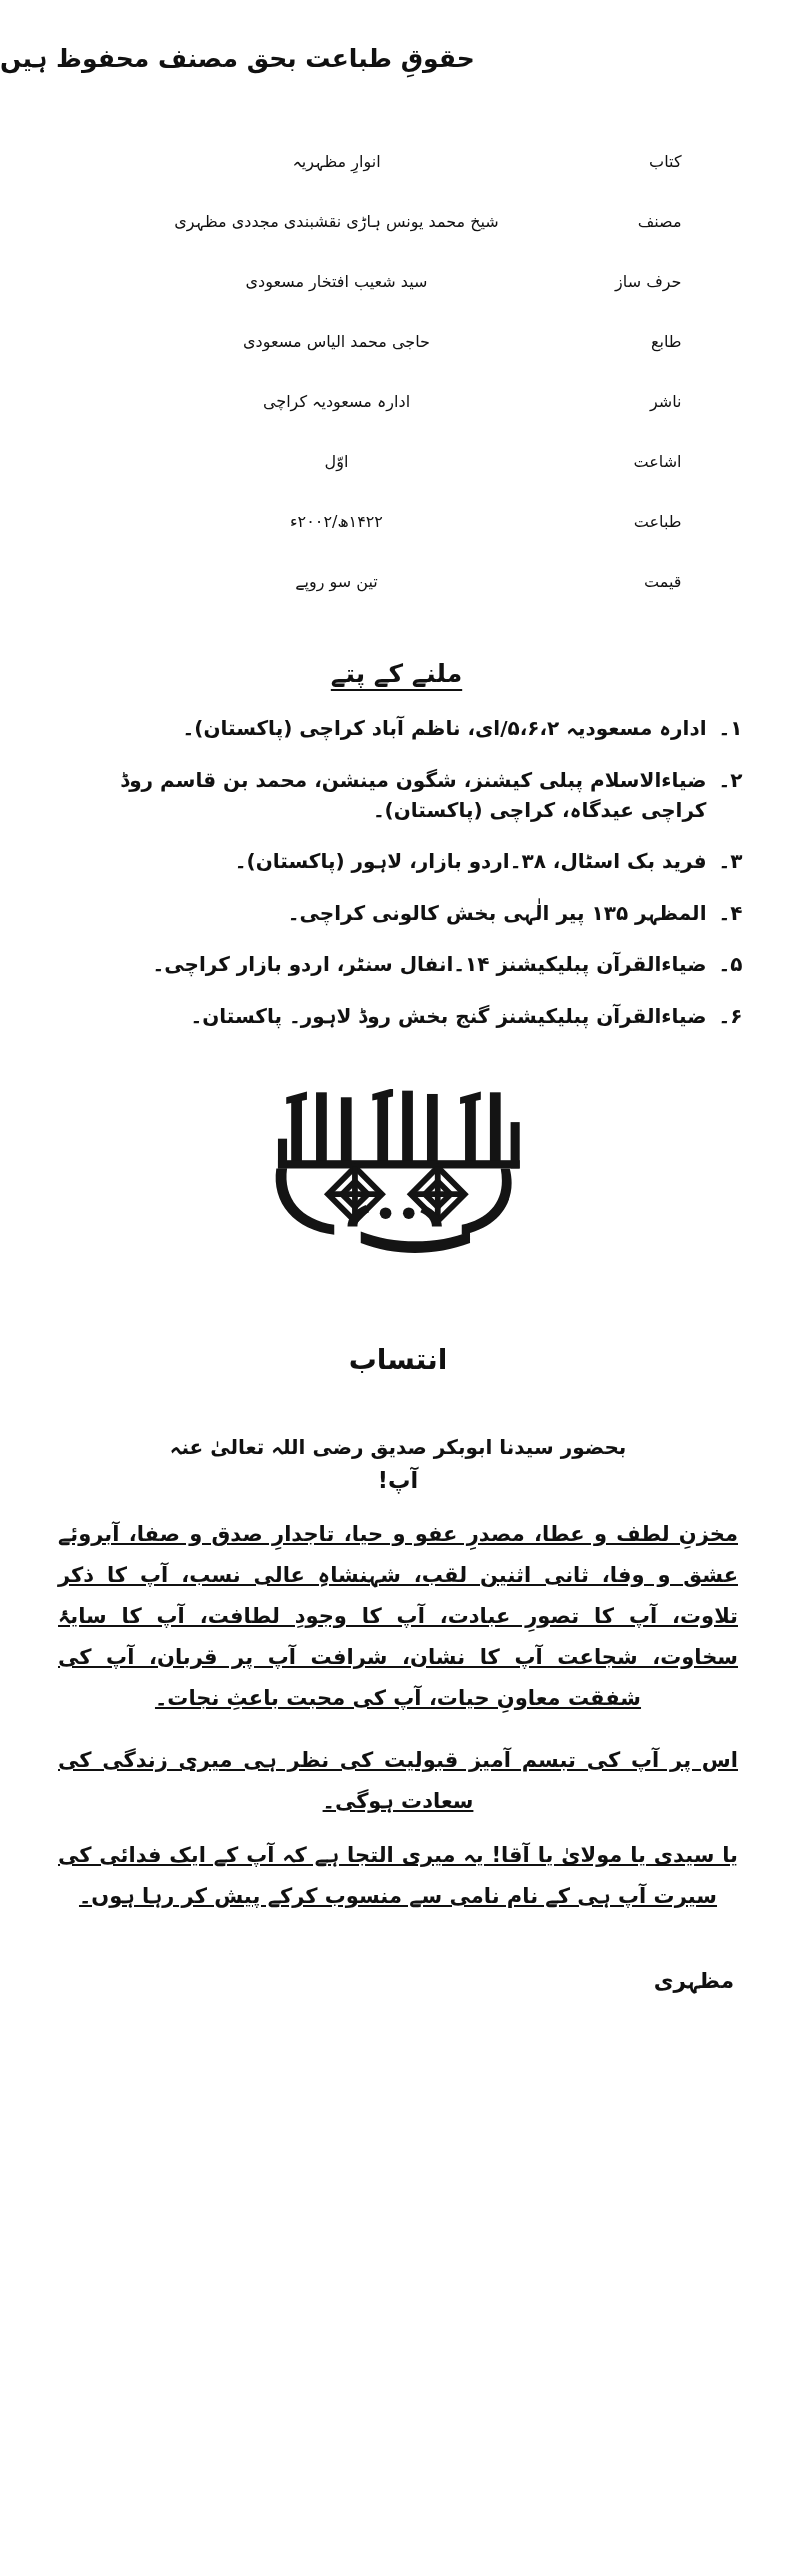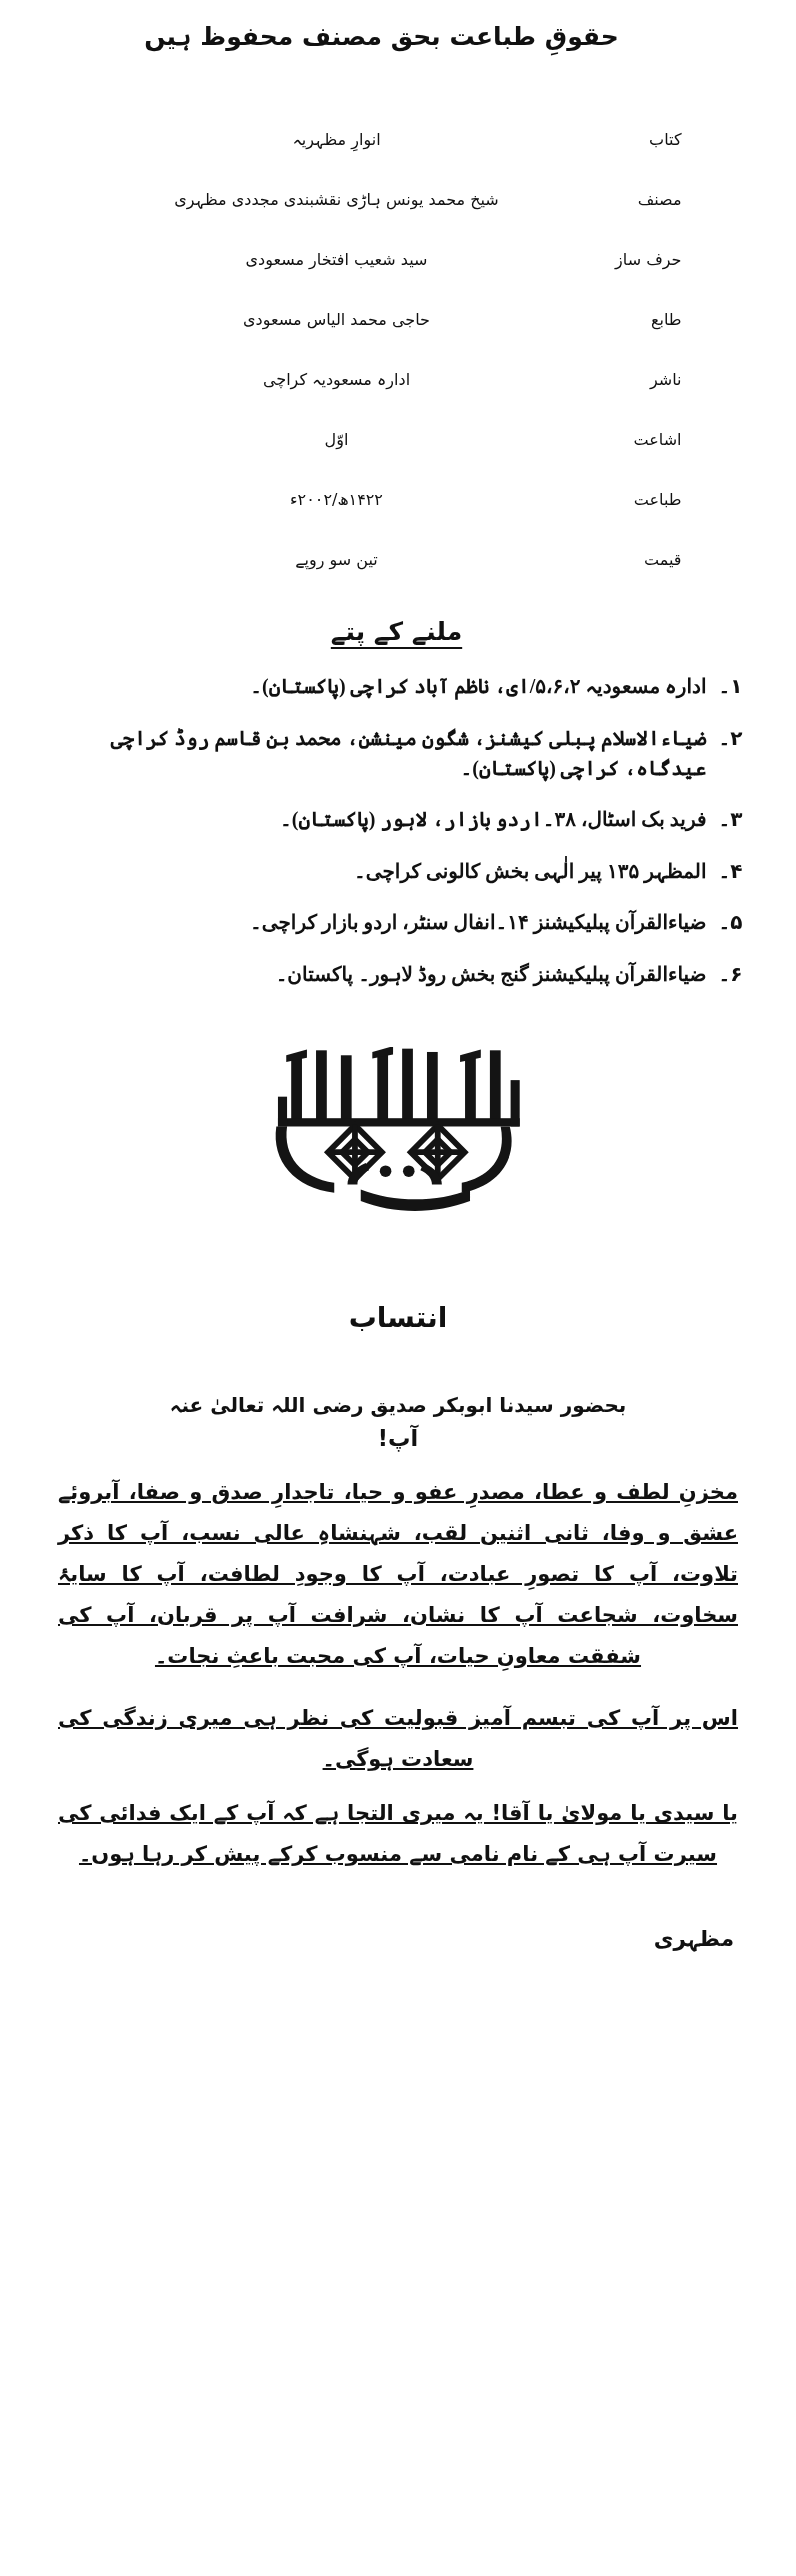--- a/index.html
+++ b/index.html
@@ -21,22 +21,22 @@
     padding: 0;
     box-sizing: border-box;
     background: #fff;
   }
 
   
   .rtl { direction: rtl; unicode-bidi: isolate; }
 
   
   .copyright {
-    margin-top: 22px;
-    text-align: center;
+    margin-top: 44px;
+    text-align: left;
     font-size: 25px;
     font-weight: 700;
     letter-spacing: 0px;
     padding-right: 33px;
   }
 
   
   .info-table {
     margin: 58px auto 0 auto;
     width: 597px;
@@ -56,21 +56,21 @@
     white-space: nowrap;
   }
   .info-table td.value {
     text-align: center;
     padding-left: 50px;
     white-space: nowrap;
   }
 
   
   .addr-heading {
-    margin-top: 28px;
+    margin-top: 48px;
     text-align: center;
     font-size: 25px;
     font-weight: 700;
     text-decoration: underline;
     text-underline-offset: 6.6px;
     padding-right: 3px;
   }
   .addr-list {
     margin: 25px auto 0 auto;
     width: 713px;
@@ -87,21 +87,20 @@
   .addr-num {
     width: 48px;
     flex: 0 0 48px;
     text-align: center;
     font-size: 20px;
   }
   .addr-text {
     flex: 1 1 auto;
     padding-left: 8.3px;
     line-height: 1.5;
-    font-family: Liberation Serif, serif;
   }
 
   
   .bismillah-wrap {
     margin: 58px auto 0 auto;
     width: 274px;
     height: 178px;
     position: relative;
   }
   .bismillah-wrap svg { display: block; width: 100%; height: 100%; }

